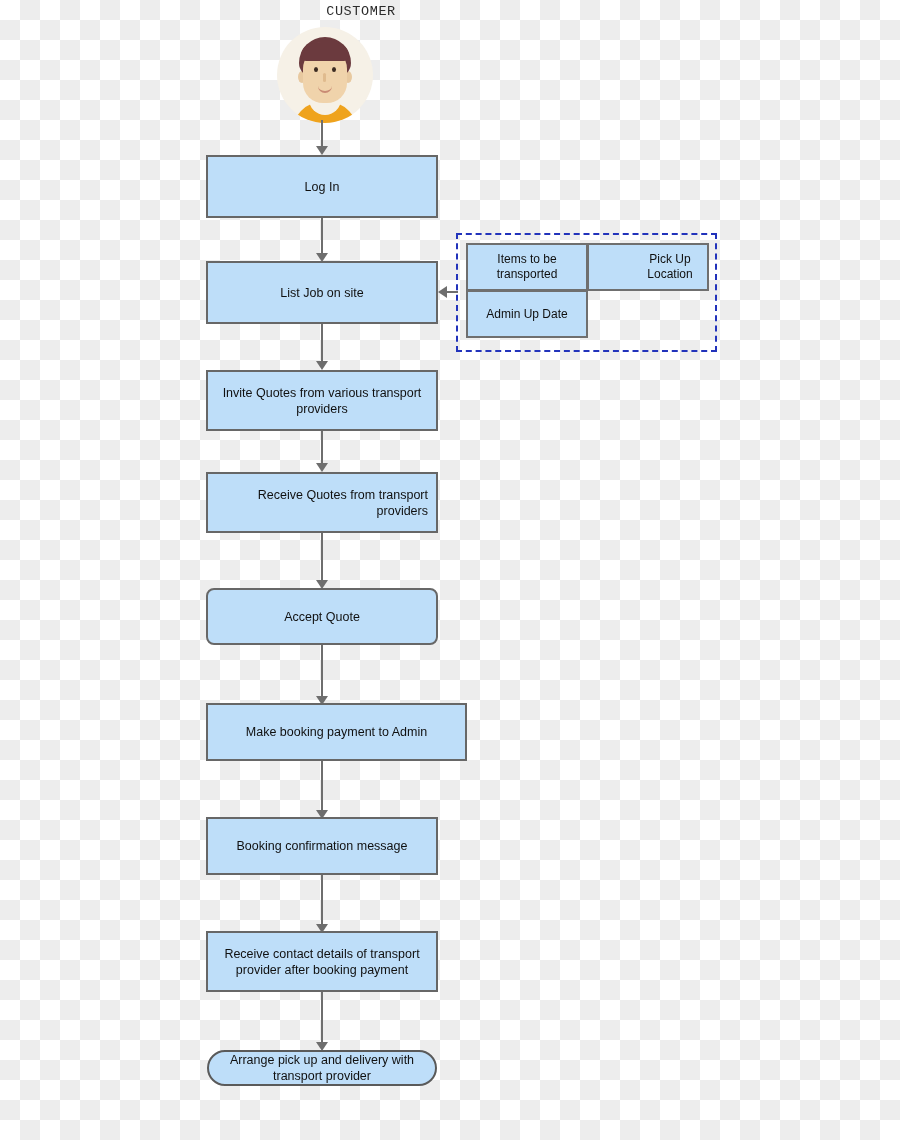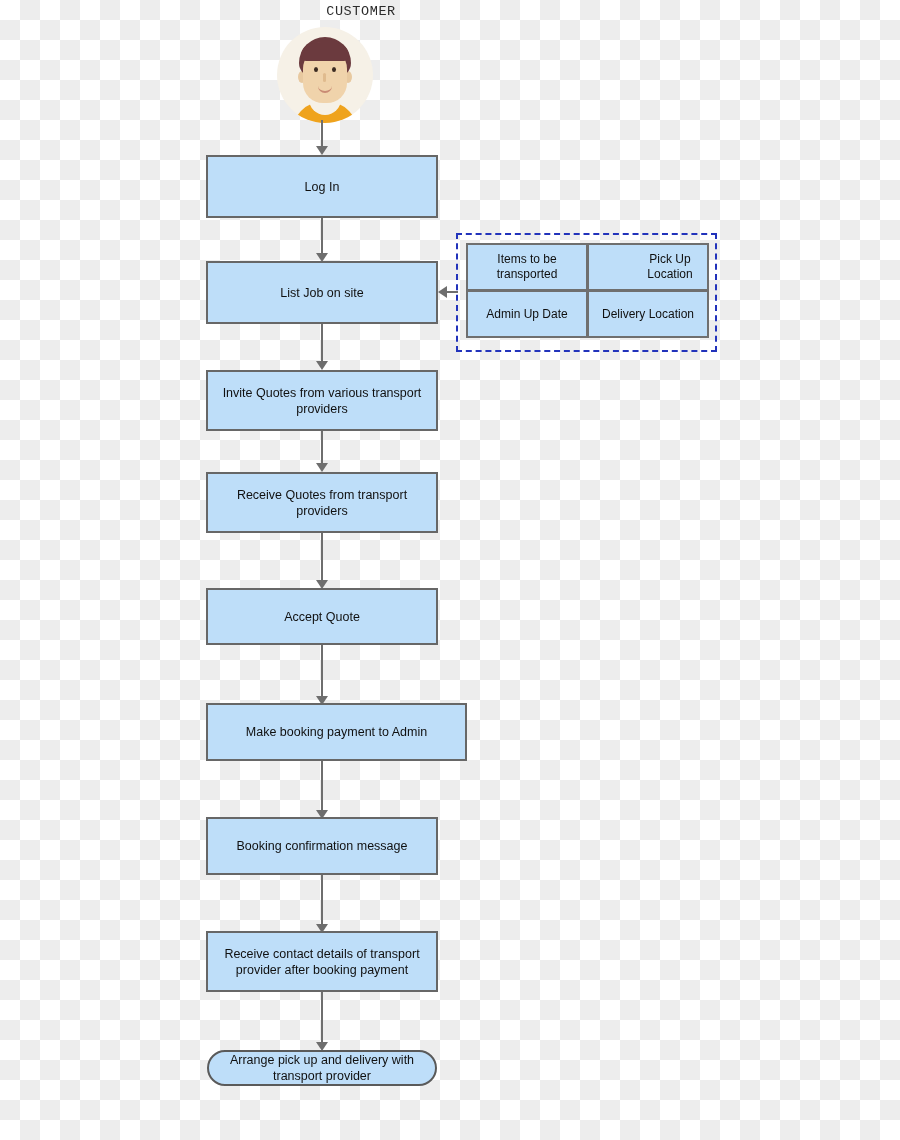--- a/index.html
+++ b/index.html
@@ -159,25 +159,25 @@
   </div>
 
   <div class="node" style="left:206px;top:261px;width:232px;height:63px;">
     <span>List Job on site</span>
   </div>
 
   <div class="node" style="left:206px;top:370px;width:232px;height:61px;">
     <span>Invite Quotes from various transport providers</span>
   </div>
 
-  <div class="node" style="left:206px;top:472px;width:232px;height:61px;">
+  <div class="node" style="left:206px;top:472px;width:232px;height:61px;text-align:right;">
     <span>Receive Quotes from transport providers</span>
   </div>
 
-  <div class="node" style="left:206px;top:588px;width:232px;height:57px;">
+  <div class="node" style="left:206px;top:588px;width:232px;height:57px;border-radius:8px;">
     <span>Accept Quote</span>
   </div>
 
   <div class="node" style="left:206px;top:703px;width:261px;height:58px;">
     <span>Make booking payment to Admin</span>
   </div>
 
   <div class="node" style="left:206px;top:817px;width:232px;height:58px;text-align:right;">
     <span>Booking confirmation message</span>
   </div>
@@ -197,18 +197,15 @@
     </div>
 
     <div class="cell" style="left:129px;top:8px;width:122px;height:48px;padding-left:48px;">
       <span>Pick Up Location</span>
     </div>
 
     <div class="cell" style="left:8px;top:55px;width:122px;height:48px;">
       <span>Admin Up Date</span>
     </div>
 
-    <div class="cell" style="left:129px;top:55px;width:122px;height:48px;">
-      <span>Delivery Location</span>
-    </div>
   </div>
 
 </div>
 
 </body></html>

